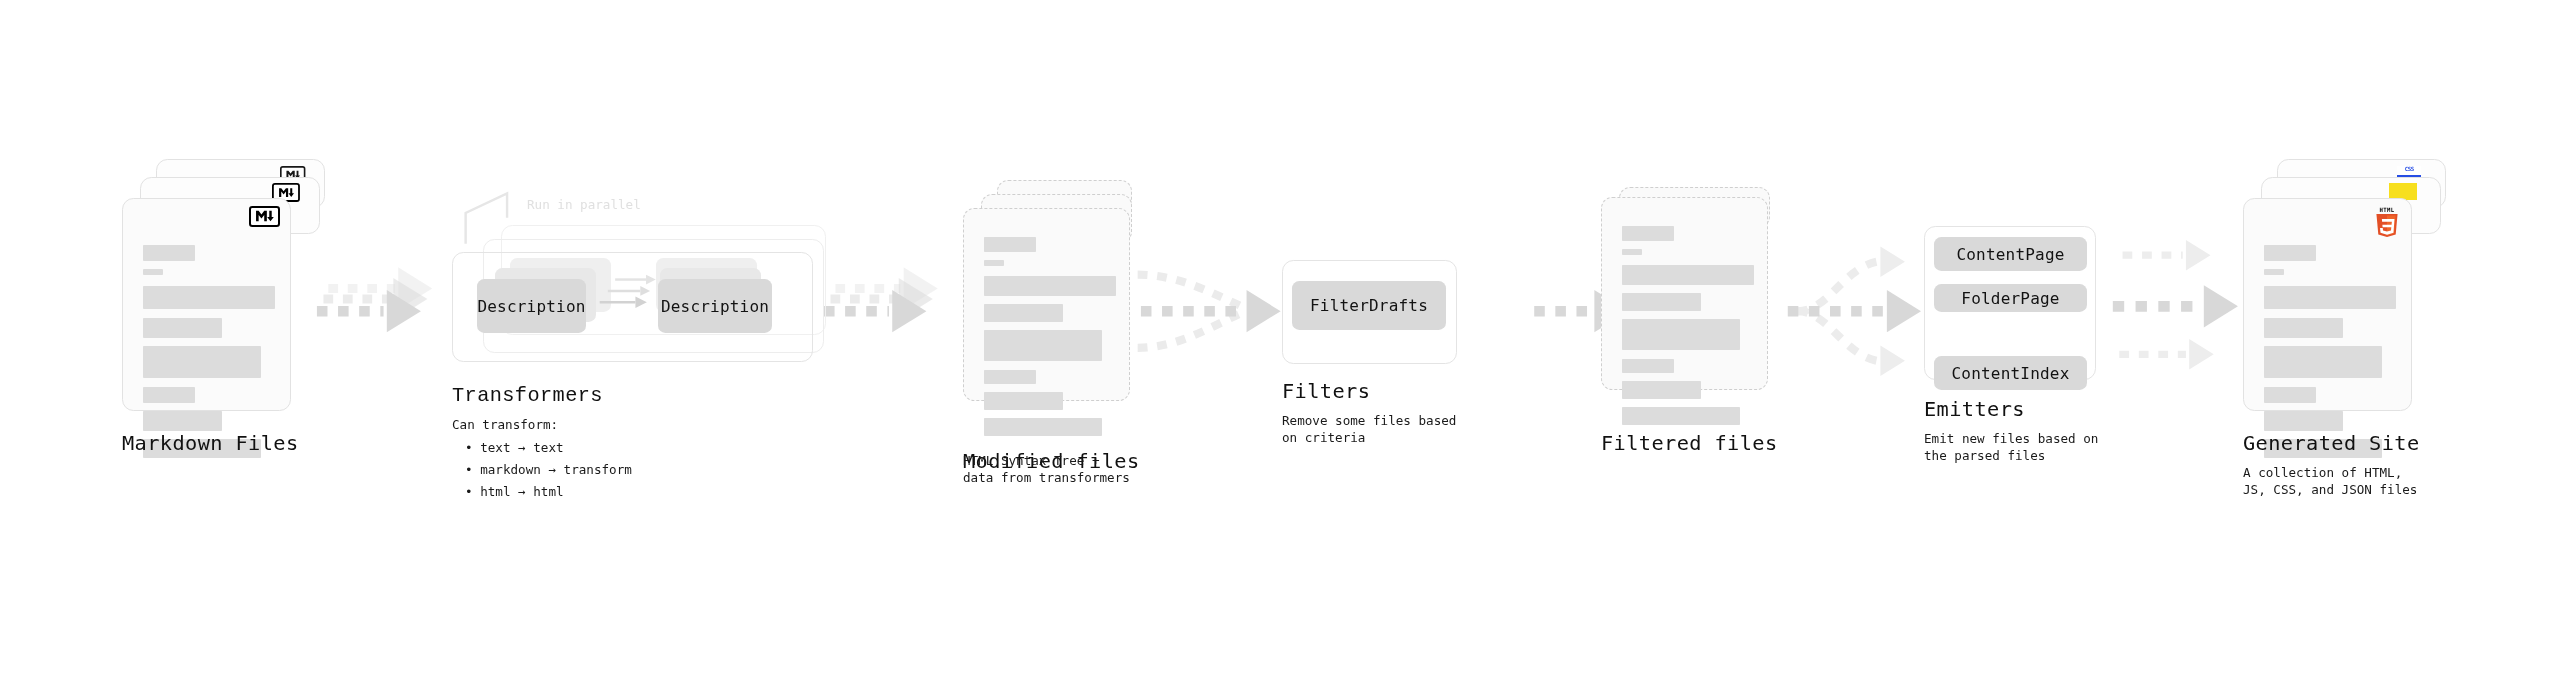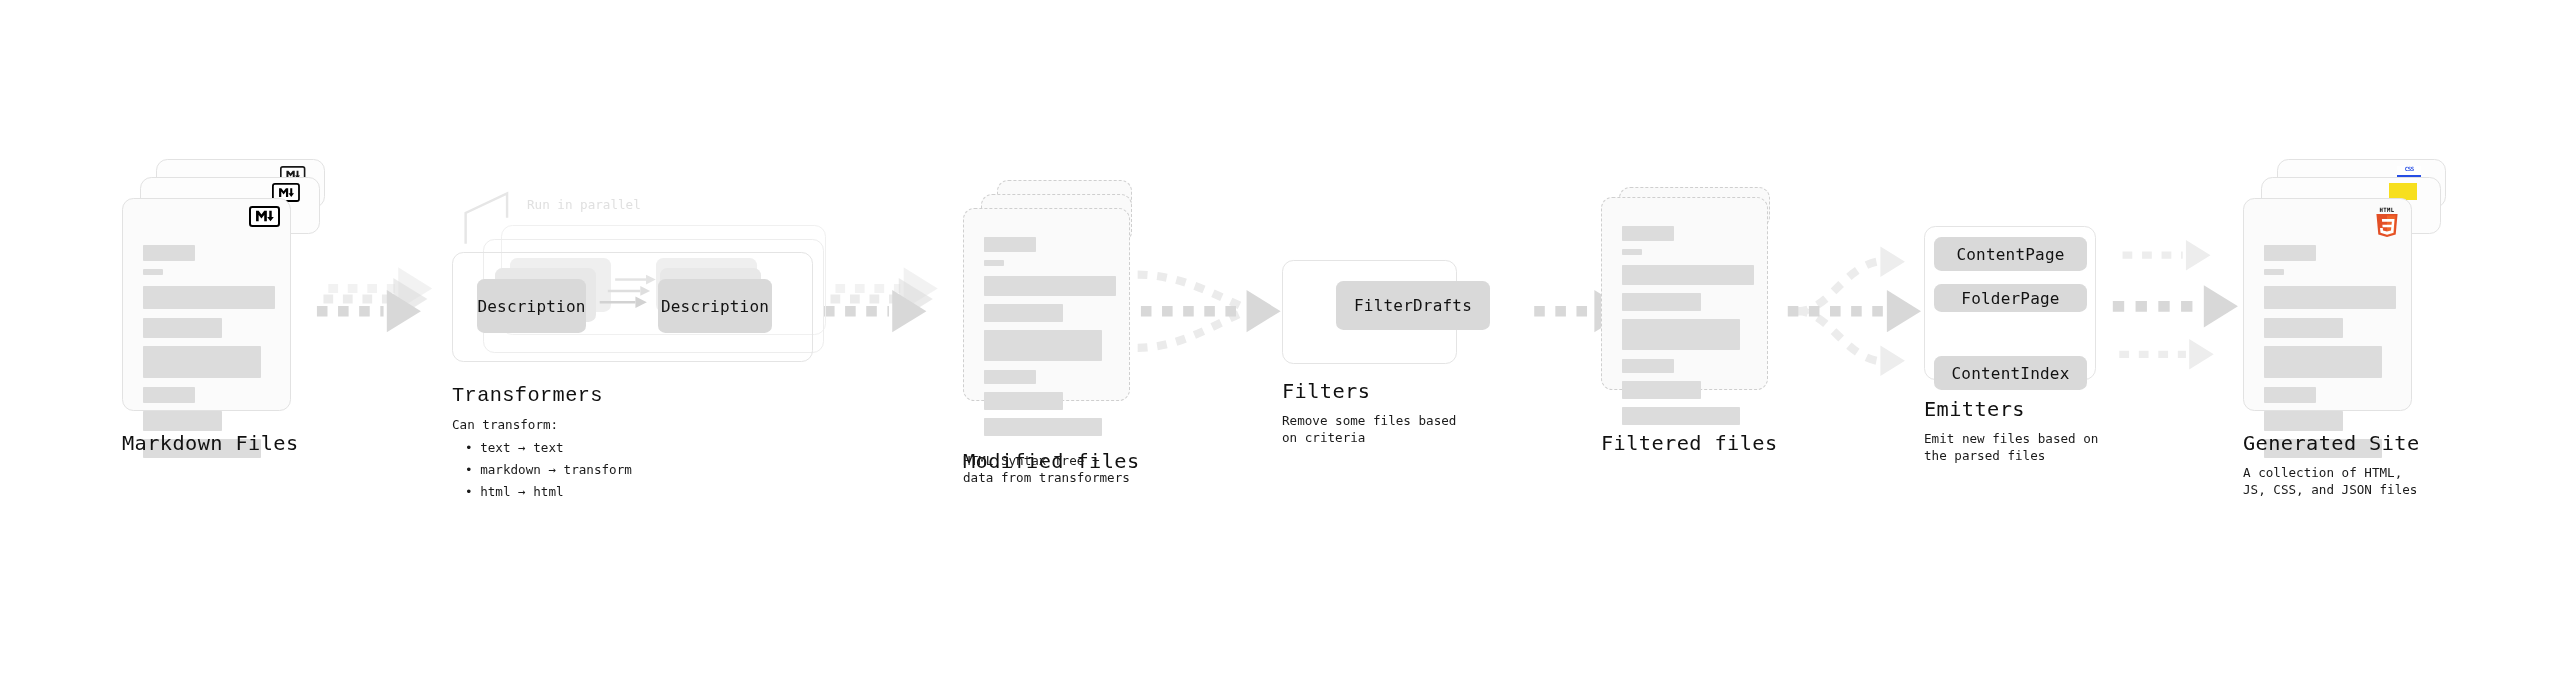--- a/index.html
+++ b/index.html
@@ -317,21 +317,21 @@
       <div class="line" style="width:79px;height:18px;"></div>
       <div class="line" style="width:118px;height:18px;"></div>
     </div>
   </div>
 
   <div class="title" style="left:963px; top:449px;">Modified files</div>
   <div class="subtitle" style="left:963px; top:453px;">HTML Syntax Tree +
 data from transformers</div>
 
   <div class="group-box" style="left:1282px; top:260px; width:175px; height:104px;"></div>
-  <div class="chip" style="left:1292px; top:281px; width:154px; height:49px;margin-left:44px;">FilterDrafts</div>
+  <div class="chip" style="left:1292px; top:281px; width:154px; height:49px;">FilterDrafts</div>
 
   <div class="title" style="left:1282px; top:379px;">Filters</div>
   <div class="subtitle" style="left:1282px; top:413px;">Remove some files based
 on criteria</div>
 
   <div class="card-stack" style="left:1601px; top:187px; width:187px; height:244px;">
     <div class="card dashed" style="left:18px; top:0px; width:151px; height:41px;"></div>
     <div class="card dashed" style="left:0px; top:9.8px; width:167px; height:193px;"></div>
 
     <div class="card-lines" style="left:21px; top:39px; width:130px;">

